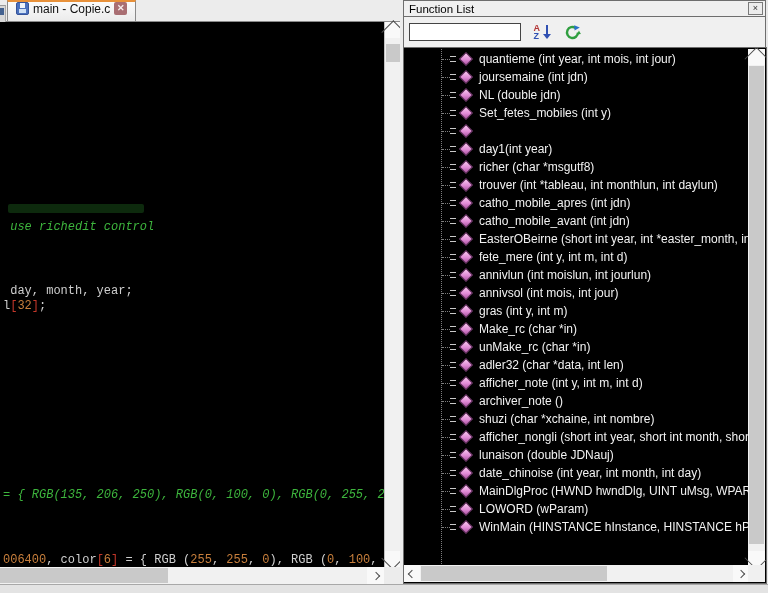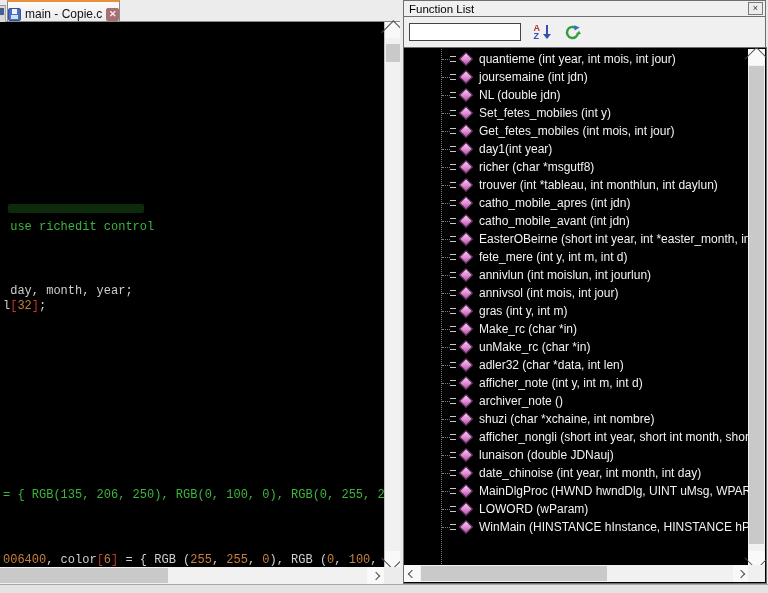--- a/index.html
+++ b/index.html
@@ -6,33 +6,33 @@
   body{
     width:768px;height:593px;position:relative;overflow:hidden;
     background:#e9e9e9;font-family:"Liberation Sans",sans-serif;
     -webkit-font-smoothing:antialiased;
   }
   
   .left-pane{position:absolute;left:0;top:0;width:400px;height:584px;}
   .tabbar{position:absolute;left:0;top:0;width:400px;height:22px;background:#ececec;border-bottom:1px solid #8a8a8a;box-sizing:border-box;}
   .tab-fragment{position:absolute;left:0;top:5px;width:5px;height:16px;background:#d8d8d8;border-top:1px solid #9a9a9a;border-right:1px solid #aaa;}
   .tab-fragment::before{content:"";position:absolute;left:0;top:2px;width:4px;height:7px;background:#43618f;}
-  .tab{position:absolute;left:7px;top:0;height:21px;display:flex;align-items:flex-end;gap:4px;
-    padding:0 0;background:linear-gradient(#fbfbfb,#ebebeb);
+  .tab{position:absolute;left:7px;top:0;height:21px;display:flex;align-items:flex-start;gap:4px;
+    padding:0 8px;background:linear-gradient(#fbfbfb,#ebebeb);
     border:1px solid #8a8a8a;border-bottom:none;border-top:2px solid var(--tab-accent-orange,#e8913a);
     box-sizing:border-box;font-size:12px;color:#111;}
   .floppy{position:relative;width:13px;height:13px;background:#4a70bd;border-radius:2px;border:1px solid #35539a;box-sizing:border-box;flex:0 0 auto;}
   .floppy::before{content:"";position:absolute;left:3px;top:0;width:5px;height:5px;background:#eef3fb;}
   .floppy::after{content:"";position:absolute;left:2px;bottom:1px;width:7px;height:4px;background:#cfe0f4;}
   .tab-close{width:13px;height:13px;background:#a96e72;border-radius:2px;color:#f6eded;font-size:9px;line-height:13px;text-align:center;font-weight:bold;flex:0 0 auto;}
 
   .editor{position:absolute;left:0;top:22px;width:384px;height:545px;background:var(--editor-bg,#000);
     overflow:hidden;font-family:"Liberation Mono","DejaVu Sans Mono",monospace;font-size:12px;}
   .code-line{position:absolute;left:3px;white-space:pre;line-height:14px;}
-  .tk-comment{color:var(--comment-green,#3db53d);}
+  .tk-comment{color:var(--comment-green,#3db53d);font-style:italic;}
   .tk-plain{color:var(--code-plain,#cfcfcf);}
   .tk-num{color:var(--number-orange,#c87f3c);}
   .tk-br{color:var(--bracket-red,#c0392b);}
   .dim-artifact{position:absolute;left:8px;top:182px;width:136px;height:9px;background:#0d2a0d;filter:blur(0.6px);border-radius:2px;}
 
   
   .sb{background:#f1f1f1;position:absolute;box-sizing:border-box;}
   .sb-btn{position:absolute;background:#f9f9f9;display:flex;align-items:center;justify-content:center;}
   .chev{width:5px;height:5px;border-right:1.6px solid #4c4c4c;border-bottom:1.6px solid #4c4c4c;}
   .chev.up{transform:rotate(-135deg) translate(-1px,-1px);}
@@ -187,21 +187,20 @@
         <div class="fl-row">
           <span class="fl-connector"></span>
           <span class="fl-eq"></span>
           <span class="fl-diamond"></span>
           <span class="fl-label">Set_fetes_mobiles (int y)</span>
         </div>
         <div class="fl-row">
           <span class="fl-connector"></span>
           <span class="fl-eq"></span>
           <span class="fl-diamond"></span>
-          <span class="fl-label">Get_fetes_mobiles (int mois, int jour)</span>
         </div>
         <div class="fl-row">
           <span class="fl-connector"></span>
           <span class="fl-eq"></span>
           <span class="fl-diamond"></span>
           <span class="fl-label">day1(int year)</span>
         </div>
         <div class="fl-row">
           <span class="fl-connector"></span>
           <span class="fl-eq"></span>

